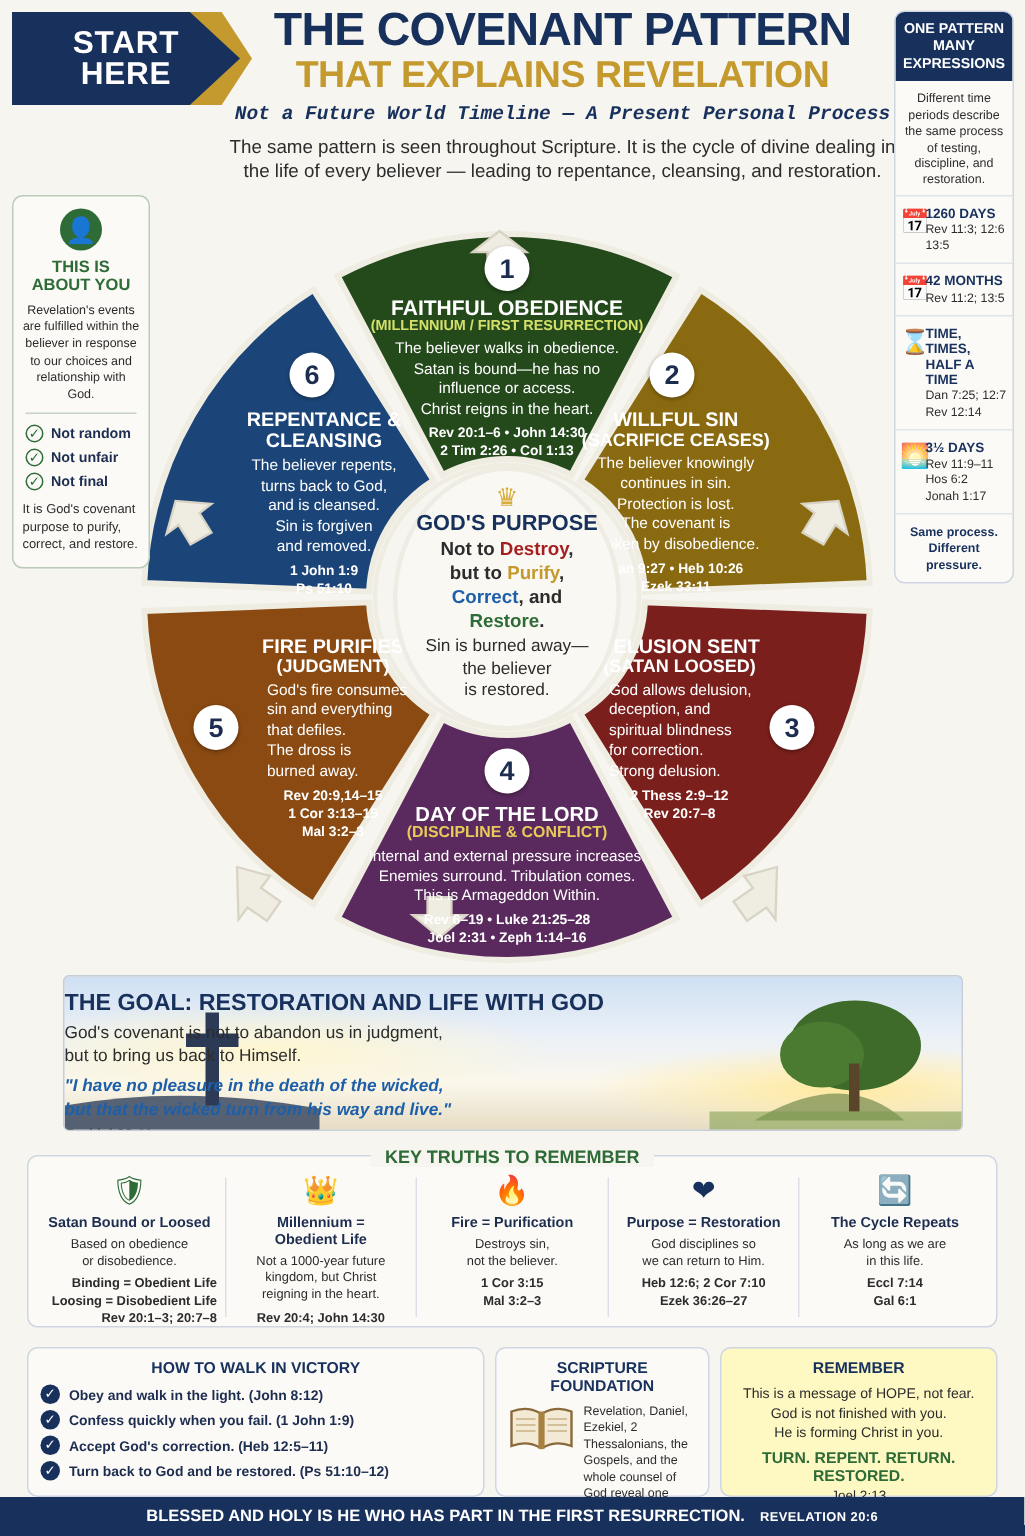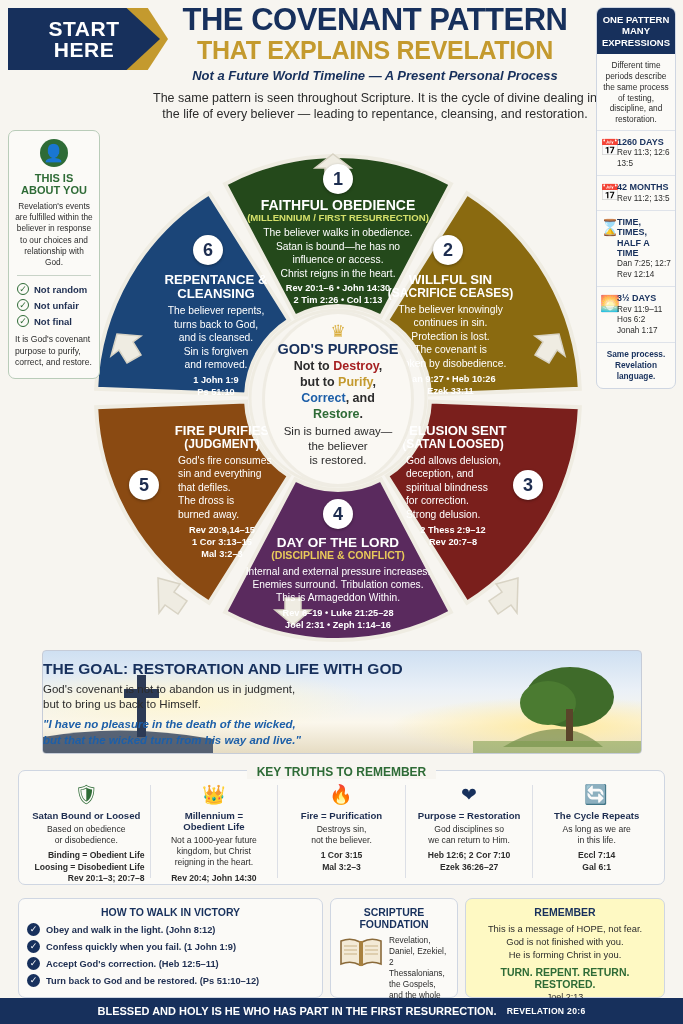--- a/index.html
+++ b/index.html
@@ -24,21 +24,21 @@
   }
   .start-arrow {
     position: absolute; left: 122px; top: 8px; width: 46px; height: 62px;
     background: #c49a2e;
     clip-path: polygon(0 0, 56% 0, 100% 50%, 56% 100%, 0 100%);
   }
   .start-here span { position: relative; z-index: 2; }
   .title-block { position: absolute; left: 150px; top: 4px; width: 450px; text-align: center; }
   .t1 { font-size: 31px; font-weight: bold; color: #17305c; letter-spacing: -.5px; line-height: 1.02; }
   .t2 { font-size: 25px; font-weight: bold; color: #c49a2e; letter-spacing: -.3px; line-height: 1.05; margin-top: 1px; }
-  .t3 { font-size: 13px; font-weight: bold; font-style: italic; color: #17305c; margin-top: 5px; }
+  .t3 { font-size: 13px; font-weight: bold; font-style: italic; color: #17305c; margin-top: 5px; font-family: Liberation Mono, monospace; }
   .t4 { font-size: 12.5px; color: #2c2c2c; margin-top: 7px; line-height: 1.33; }
 
   
   .right-panel {
     position: absolute; right: 7px; top: 7px; width: 80px;
     background: #fbfaf7; border: 1px solid #cfd6e2; border-radius: 7px;
     overflow: hidden;
   }
   .rp-head {
     background: #17305c; color: #fff; text-align: center;
@@ -129,21 +129,21 @@
   .tcol:last-child { border-right: none; }
   .tcol .ico { font-size: 19px; line-height: 1; height: 22px; }
   .tcol .tt { font-size: 9.6px; font-weight: bold; color: #1d2d50; margin-top: 3px; line-height: 1.15; }
   .tcol .tb { font-size: 8.6px; color: #2c2c2c; margin-top: 3px; line-height: 1.3; }
   .tcol .tr { font-size: 8.6px; font-weight: bold; color: #2c2c2c; margin-top: 4px; line-height: 1.3; }
 
   
   .bottom { position: absolute; left: 18px; top: 898px; width: 647px; height: 100px; display: flex; gap: 7px; }
   .bx { border: 1px solid #cfd6e2; border-radius: 7px; background: #fbfaf7; padding: 7px 8px; }
   .bx1 { width: 305px; }
-  .bx2 { width: 128px; text-align: center; }
+  .bx2 { width: 143px; text-align: center; }
   .bx3 { width: 167px; text-align: center; background: #fef9c3; flex: 1; }
   .bx-head { font-size: 10.5px; font-weight: bold; color: #17305c; text-align: center; margin-bottom: 5px; }
   .vrow { display: flex; align-items: center; gap: 6px; margin: 4px 0; }
   .vrow .vk { width: 13px; height: 13px; flex: 0 0 13px; border-radius: 50%; background: #17305c;
               color: #fff; font-size: 9px; display: flex; align-items: center; justify-content: center; line-height: 1; }
   .vrow .vt { font-size: 9.3px; color: #1d2d50; font-weight: bold; }
   .sf-wrap { display: flex; gap: 6px; align-items: flex-start; }
   .sf-text { font-size: 8.3px; color: #2c2c2c; line-height: 1.32; text-align: left; }
   .rm-l { font-size: 9.4px; color: #2c2c2c; line-height: 1.38; }
   .rm-g { font-size: 10.5px; font-weight: bold; color: #2e6b36; margin-top: 4px; }
@@ -212,21 +212,21 @@
       <div class="rp-body">
             <div class="rp-title" style="white-space:pre-line;">3½ DAYS</div>
       <div class="rp-refs" style="white-space:pre-line;">Rev 11:9–11
 Hos 6:2
 Jonah 1:17</div>
           </div>
         </div>
       </div>
     <div class="rp-foot">
       <div>Same process.</div>
-      <div>Revelation language.</div>
+      <div>Different pressure.</div>
     </div>
   </div>
 
   <div class="left-panel">
     <div class="lp-avatar">👤</div>
     <div class="lp-head">THIS IS ABOUT YOU</div>
     <div class="lp-text">Revelation's events are fulfilled within the believer in response to our choices and relationship with God.</div>
     <div class="lp-div"></div>
     <div id="lp-checks">
         <div class="lp-check">

